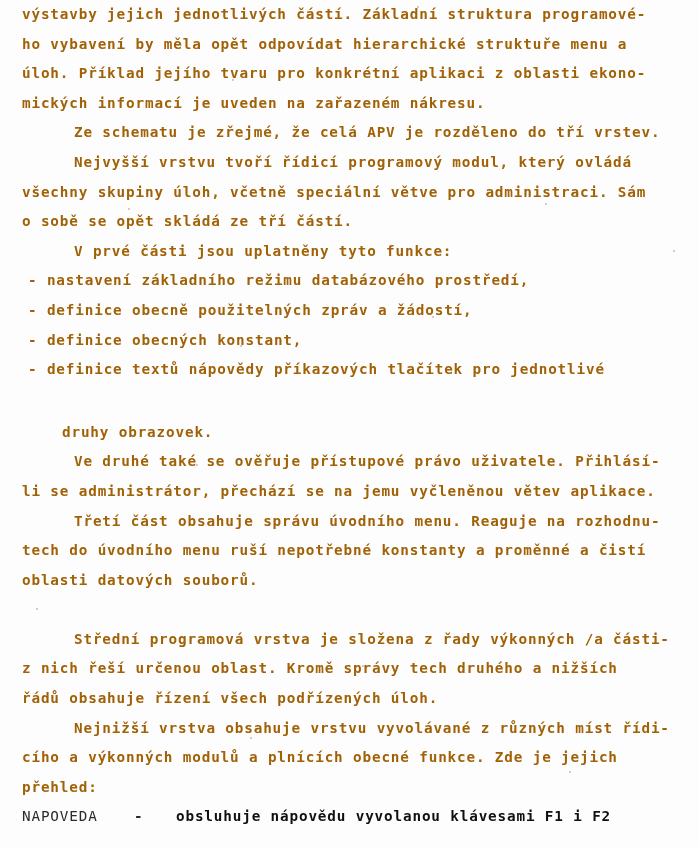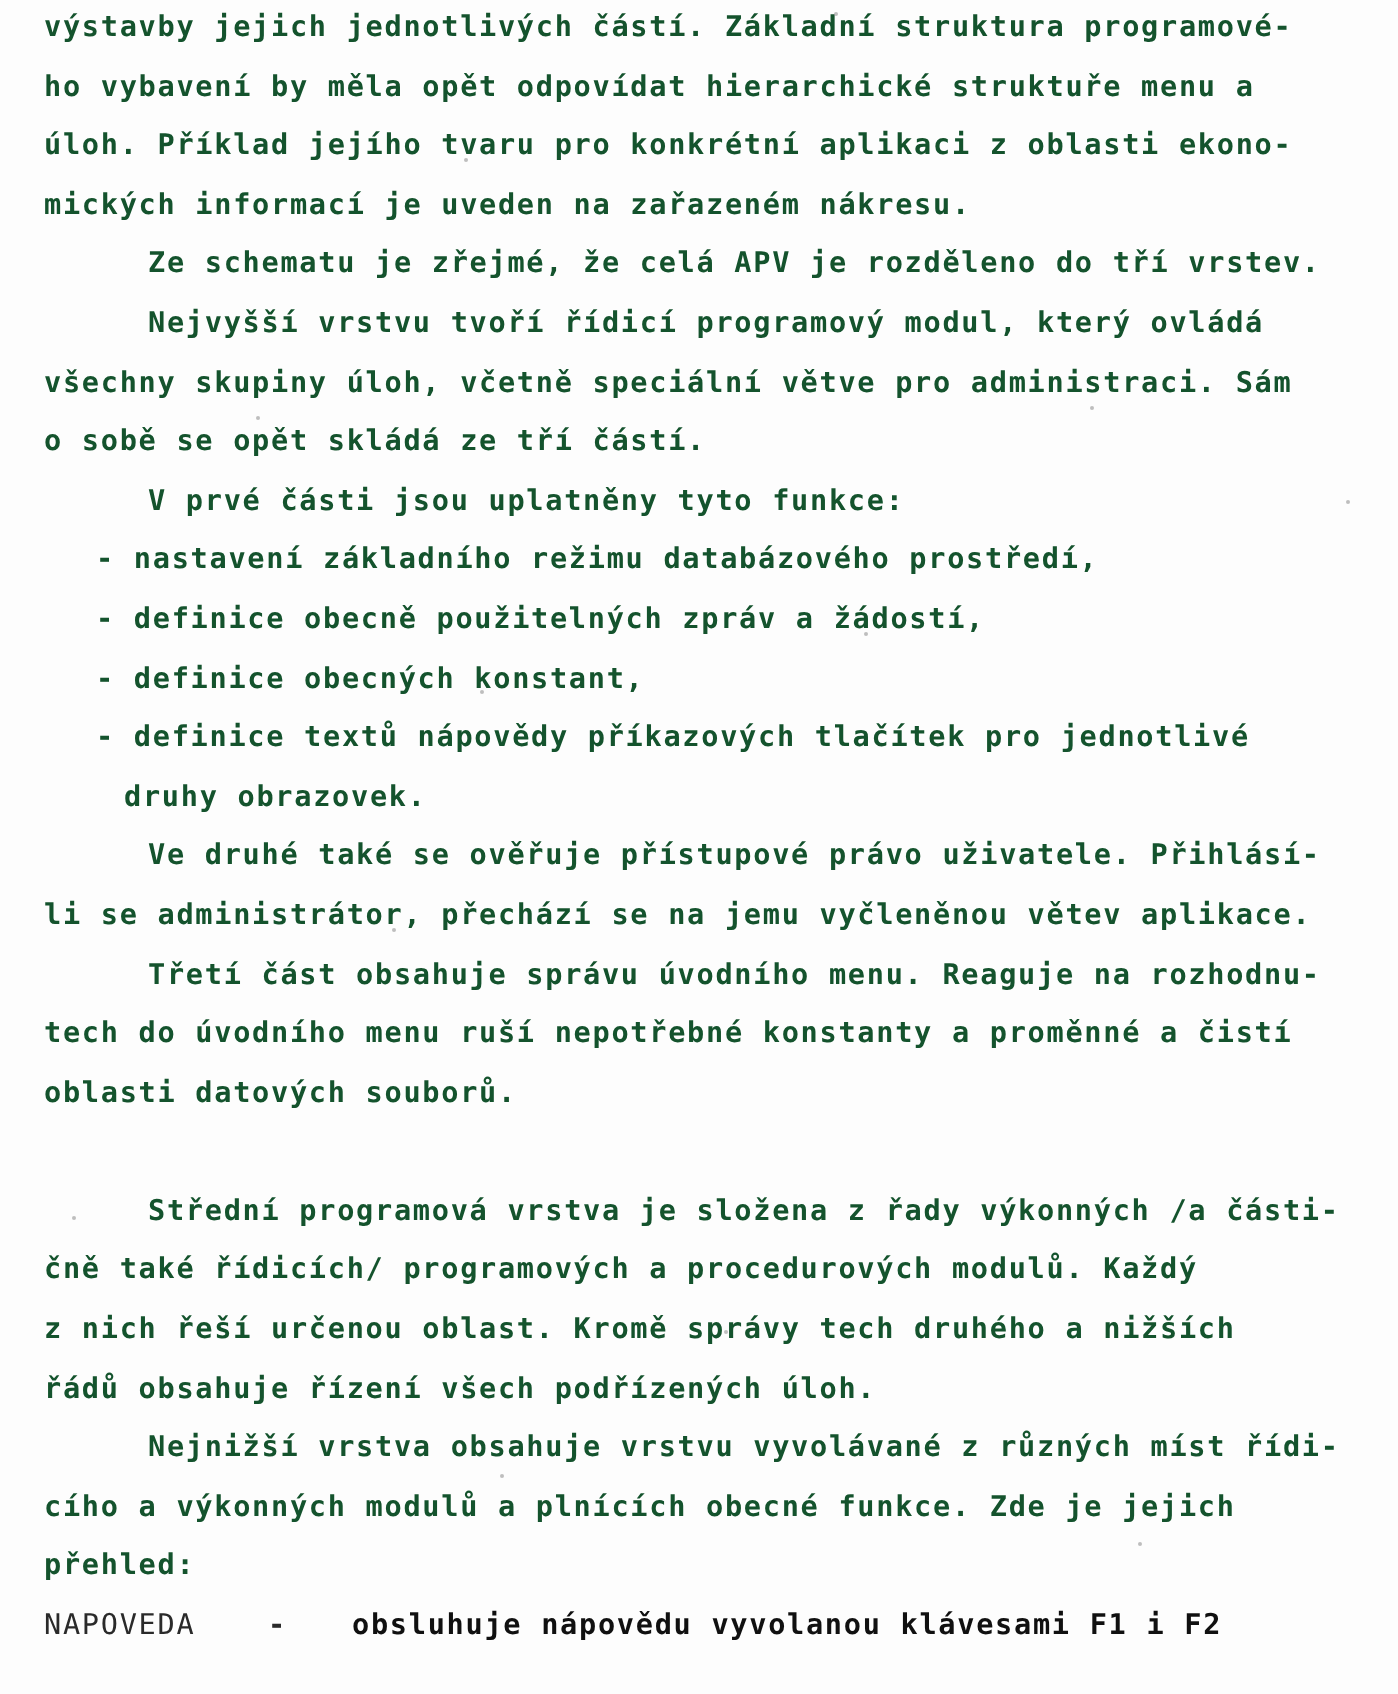--- a/index.html
+++ b/index.html
@@ -24,29 +24,29 @@
     width: 699px;
     padding: 0;
   }
   .line {
     position: relative;
     height: 29.6px;
     line-height: 29.6px;
     font-size: 14.3px;
     letter-spacing: 0.85px;
     white-space: pre;
-    color: #14532d;
+    color: #a16207;
     font-weight: 600;
   }
   .line.blank { color: transparent; }
   
   .ind-0 { padding-left: 22px; }
   .ind-1 { padding-left: 74px; }   
-  .ind-2 { padding-left: 48px; }   
-  .ind-3 { padding-left: 62px; }   
+  .ind-2 { padding-left: 28px; }   
+  .ind-3 { padding-left: 62px; margin-top: 33px; }   
 
   
   .defrow {
     position: relative;
     height: 29.6px;
     line-height: 29.6px;
     font-size: 14.3px;
     letter-spacing: 0.85px;
     white-space: pre;
     color: #101010;
@@ -98,21 +98,20 @@
         <div class="line ind-2">- definice obecných konstant,</div>
         <div class="line ind-2">- definice textů nápovědy příkazových tlačítek pro jednotlivé</div>
         <div class="line ind-3">druhy obrazovek.</div>
         <div class="line ind-1">Ve druhé také se ověřuje přístupové právo uživatele. Přihlásí-</div>
         <div class="line ind-0">li se administrátor, přechází se na jemu vyčleněnou větev aplikace.</div>
         <div class="line ind-1">Třetí část obsahuje správu úvodního menu. Reaguje na rozhodnu-</div>
         <div class="line ind-0">tech do úvodního menu ruší nepotřebné konstanty a proměnné a čistí</div>
         <div class="line ind-0">oblasti datových souborů.</div>
         <div class="line ind-0 blank"></div>
         <div class="line ind-1">Střední programová vrstva je složena z řady výkonných /a části-</div>
-        <div class="line ind-0">čně také řídicích/ programových a procedurových modulů. Každý</div>
         <div class="line ind-0">z nich řeší určenou oblast. Kromě správy tech druhého a nižších</div>
         <div class="line ind-0">řádů obsahuje řízení všech podřízených úloh.</div>
         <div class="line ind-1">Nejnižší vrstva obsahuje vrstvu vyvolávané z různých míst řídi-</div>
         <div class="line ind-0">cího a výkonných modulů a plnících obecné funkce. Zde je jejich</div>
         <div class="line ind-0">přehled:</div>
       </div>
     <div id="def-list">
         <div class="defrow"><span class="key">NAPOVEDA</span><span class="dash">-</span><span class="desc">obsluhuje nápovědu vyvolanou klávesami F1 i F2</span></div>
       </div>
   </div>

